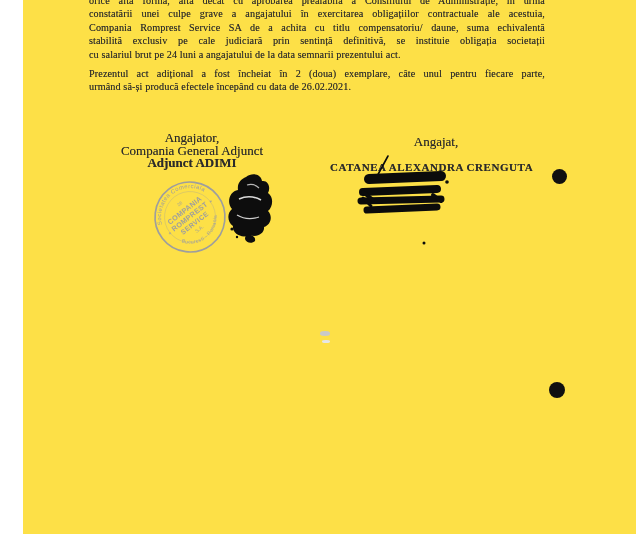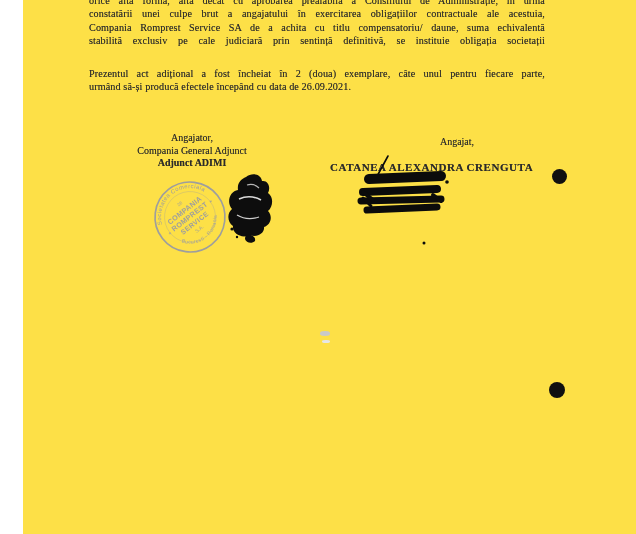--- a/index.html
+++ b/index.html
@@ -25,21 +25,21 @@
   .line{white-space:nowrap;}
   .line.just{
     white-space:normal;
     text-align:justify;
     text-align-last:justify;
     -moz-text-align-last:justify;
   }
   .sig-block{
     position:absolute;
     text-align:center;
-    font-size:10px;
+    font-size:13px;
     line-height:12.5px;
     text-shadow:0 0 0.5px rgba(40,40,40,0.55);
   }
   .sig-block .bold{font-weight:700;}
   .employee-name{
     position:absolute;
     left:307px;top:161px;
     font-size:11px;
     font-weight:700;
     letter-spacing:0.55px;
@@ -58,37 +58,38 @@
     filter:blur(0.6px);
   }
 </style>
 </head>
 <body>
 
 <div id="page">
 
   <div class="para" style="top:-6px;">
     <div class="line just">orice altă formă, alta decât cu aprobarea prealabilă a Consiliului de Administrație, în urma</div>
-    <div class="line just">constatării unei culpe brut a angajatului în exercitarea obligațiilor contractuale ale acestuia,</div>
+    <div class="line just">constatării unei culpe grave a angajatului în exercitarea obligațiilor contractuale ale acestuia,</div>
     <div class="line just">Compania Romprest Service SA de a achita cu titlu compensatoriu/ daune, suma echivalentă</div>
     <div class="line just">stabilită exclusiv pe cale judiciară prin sentință definitivă, se instituie obligația societații</div>
+    <div class="line">cu salariul brut pe 24 luni a angajatului de la data semnarii prezentului act.</div>
   </div>
 
   <div class="para" style="top:67px;">
     <div class="line just">Prezentul act adițional a fost încheiat în 2 (doua) exemplare, câte unul pentru fiecare parte,</div>
-    <div class="line">urmând să-și producă efectele începând cu data de 26.09.2021.</div>
+    <div class="line">urmând să-și producă efectele începând cu data de 26.02.2021.</div>
   </div>
 
   <div class="sig-block" style="left:88px;top:132px;width:162px;">
     <div>Angajator,</div>
     <div>Compania General Adjunct</div>
     <div class="bold">Adjunct ADIMI</div>
   </div>
 
-  <div class="sig-block" style="left:384px;top:136px;width:100px;">
+  <div class="sig-block" style="left:363px;top:136px;width:100px;">
     <div>Angajat,</div>
   </div>
   <div class="employee-name">CATANEA ALEXANDRA CRENGUTA</div>
 
   <svg class="abs" style="left:129px;top:179px;" width="76" height="76" viewBox="0 0 100 100">
     <g transform="rotate(-38 50 50)" fill="none" stroke="#9e9e9e">
       <circle cx="50" cy="50" r="46" stroke-width="2.2"></circle>
       <circle cx="50" cy="50" r="33.5" stroke-width="0.9" stroke-opacity="0.45"></circle>
       <path id="stampTopArc" d="M 12,50 A 38,38 0 0 1 88,50" stroke="none"></path>
       <path id="stampBottomArc" d="M 15,50 A 35,35 0 0 0 85,50" stroke="none"></path>

